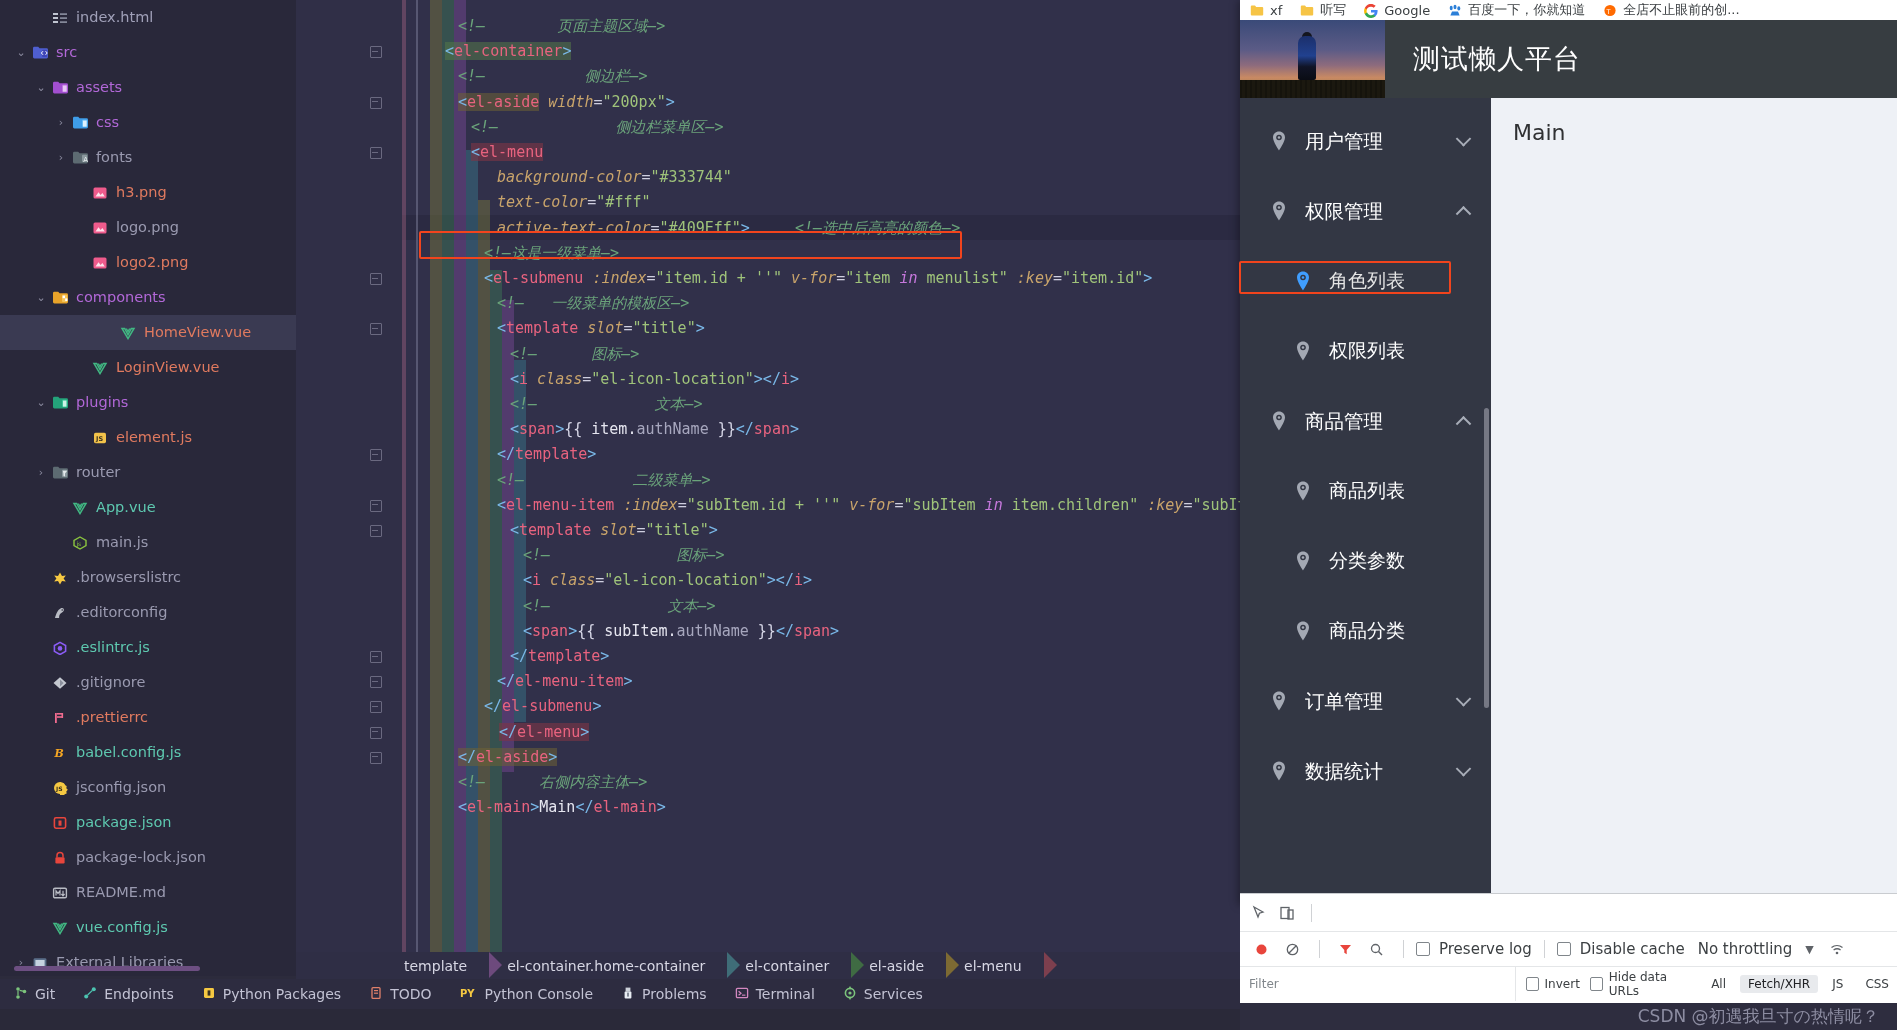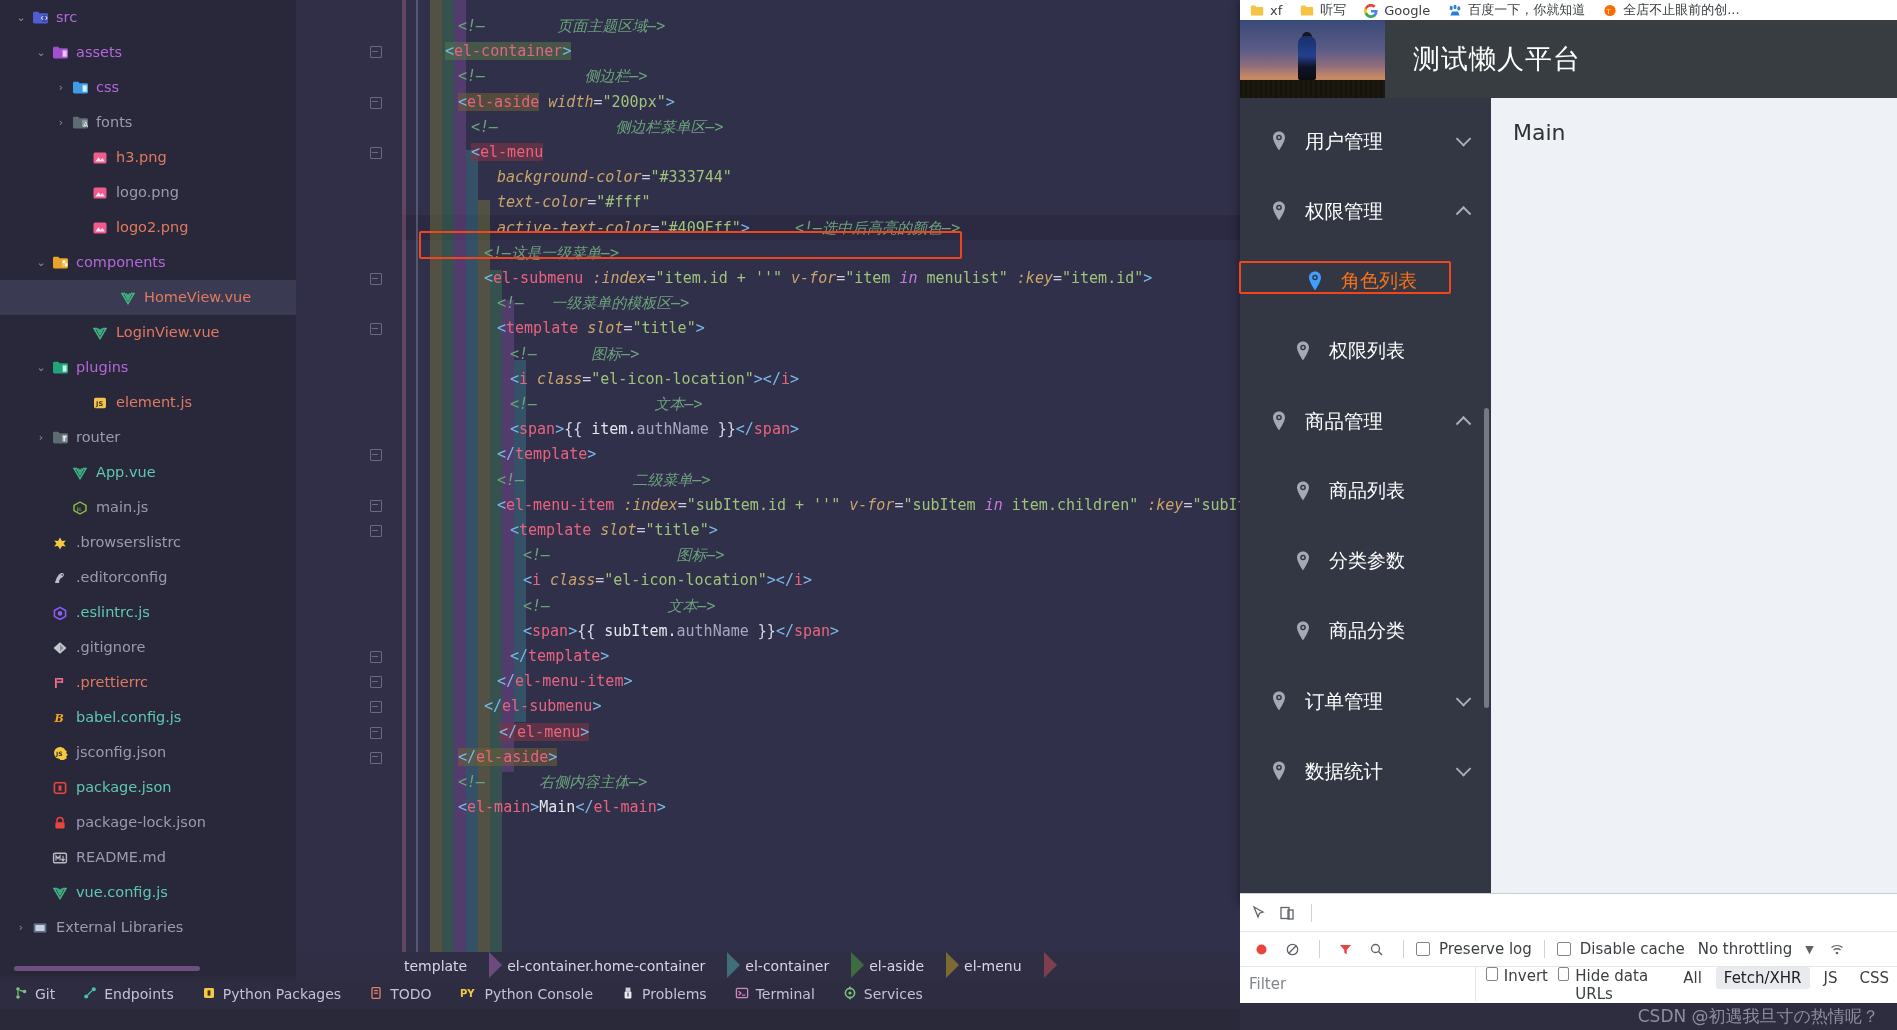--- a/index.html
+++ b/index.html
@@ -169,21 +169,21 @@
   .app-aside {
     width: 251px; flex: 0 0 251px; background:#333744;
     padding-top: 8px; overflow:hidden; position:relative;
   }
   .menu-item {
     display:flex; align-items:center; height: 70px;
     padding-left: 28px; color:#ffffff; font-size: 19.5px; position: relative;
     white-space:nowrap;
   }
   .menu-item.sub { padding-left: 52px; font-size: 19px; }
-  .menu-item.active { color: #f97316; margin-left: 12px; }
+  .menu-item.active { color: #e5e5e5; }
   .pin { width: 22px; height:22px; margin-right: 15px; flex:0 0 22px; }
   .chev {
     position:absolute; right: 22px; top: 50%; width: 11px; height: 11px;
     border-right: 2px solid #a8adb8; border-bottom: 2px solid #a8adb8;
   }
   .chev.down { transform: translateY(-70%) rotate(45deg); }
   .chev.up   { transform: translateY(-25%) rotate(-135deg); }
   .app-main {
     flex: 1 1 auto; background:#eef1f6; padding: 22px 0 0 22px;
     font-size: 22px; color:#303133;
@@ -199,21 +199,21 @@
     background:#ffffff; border-top:1px solid #c9ccd0; overflow:hidden;
     font-family:"DejaVu Sans", sans-serif;
   }
   .dt-row1{ height:38px; display:flex; align-items:center; border-bottom:1px solid #e4e6e8; padding-left: 6px;}
   .dt-ic{ width:26px;height:26px; display:flex;align-items:center;justify-content:center; margin-right:2px;}
   .dt-sep{ width:1px;height:18px;background:#d0d2d5;margin:0 9px;}
   .dt-tab{ padding: 0 12px; height:38px; display:flex;align-items:center; font-size:15.5px; color:#5f6368; white-space:nowrap;}
   .dt-tab.sel{ color:#1a1a1a; box-shadow: inset 0 -3px 0 #1a73e8; }
   .dt-row2{ height:35px; display:flex; align-items:center; padding-left:8px; border-bottom:1px solid #e4e6e8; gap: 3px; font-size:15px; color:#3c4043;}
   .cb{ width:14px;height:14px;border:1px solid #80868b;border-radius:2px;display:inline-block;margin-right:6px;background:#fff;}
-  .dt-row3{ height: 34px; display:flex; align-items:flex-start; font-size:15px; color:#3c4043;}
+  .dt-row3{ height: 34px; display:flex; align-items:center; font-size:12px; color:#3c4043;}
   .filter-box{ width: 300px; height: 34px; display:flex;align-items:center; padding-left: 9px; color:#80868b; border-right:1px solid #e4e6e8;}
   .chip{ padding: 2px 8px; border-radius:3px; }
   .chip.on{ background:#e8eaed; color:#202124;}
 
   .watermark{
     position:absolute; left: 1240px; top: 1003px; width: 657px; height: 27px;
     background:#2e2d3f; color:#8d8da2; font-size: 17px;
     display:flex; align-items:center; justify-content:flex-end; padding-right: 18px;
     white-space:nowrap;
   }
@@ -222,20 +222,35 @@
   }
 </style>
 </head>
 <body>
 
 <div id="root">
 
   <div class="ide">
 
     <div class="tree" id="tree">
+        <div class="tree-row">
+          <span style="display:inline-block;width:28px"></span>
+          <span class="tw"></span>
+          <span class="ic">
+            <svg width="16" height="14" viewBox="0 0 16 14">
+              <rect x="1" y="2" width="5" height="2" fill="#c0c4d0"></rect>
+              <rect x="1" y="6" width="5" height="2" fill="#c0c4d0"></rect>
+              <rect x="1" y="10" width="5" height="2" fill="#c0c4d0"></rect>
+              <rect x="8" y="2.4" width="7" height="1.4" fill="#9aa0b0"></rect>
+              <rect x="8" y="6.4" width="7" height="1.4" fill="#9aa0b0"></rect>
+              <rect x="8" y="10.4" width="7" height="1.4" fill="#9aa0b0"></rect>
+            </svg>
+          </span>
+          <span class="tree-label" style="color:#a0a0b8">index.html</span>
+        </div>
         <div class="tree-row">
           <span style="display:inline-block;width:8px"></span>
           <span class="tw">⌄</span>
           <span class="ic">
             <svg width="17" height="15" viewBox="0 0 17 15">
               <path d="M1 3.2 Q1 1.8 2.4 1.8 H6.2 L7.6 3.3 H14.6 Q16 3.3 16 4.7 V12 Q16 13.4 14.6 13.4 H2.4 Q1 13.4 1 12 Z" fill="#4f5fd0"></path>
               <rect x="10" y="4.8" width="5.2" height="7.2" rx="1" fill="#3f46b8"></rect>
               <path d="M11 6.2 9.4 8 11 9.8 M13.6 6.2 15.2 8 13.6 9.8" stroke="#fff" stroke-width="1" fill="none"></path>
             </svg>
           </span>

